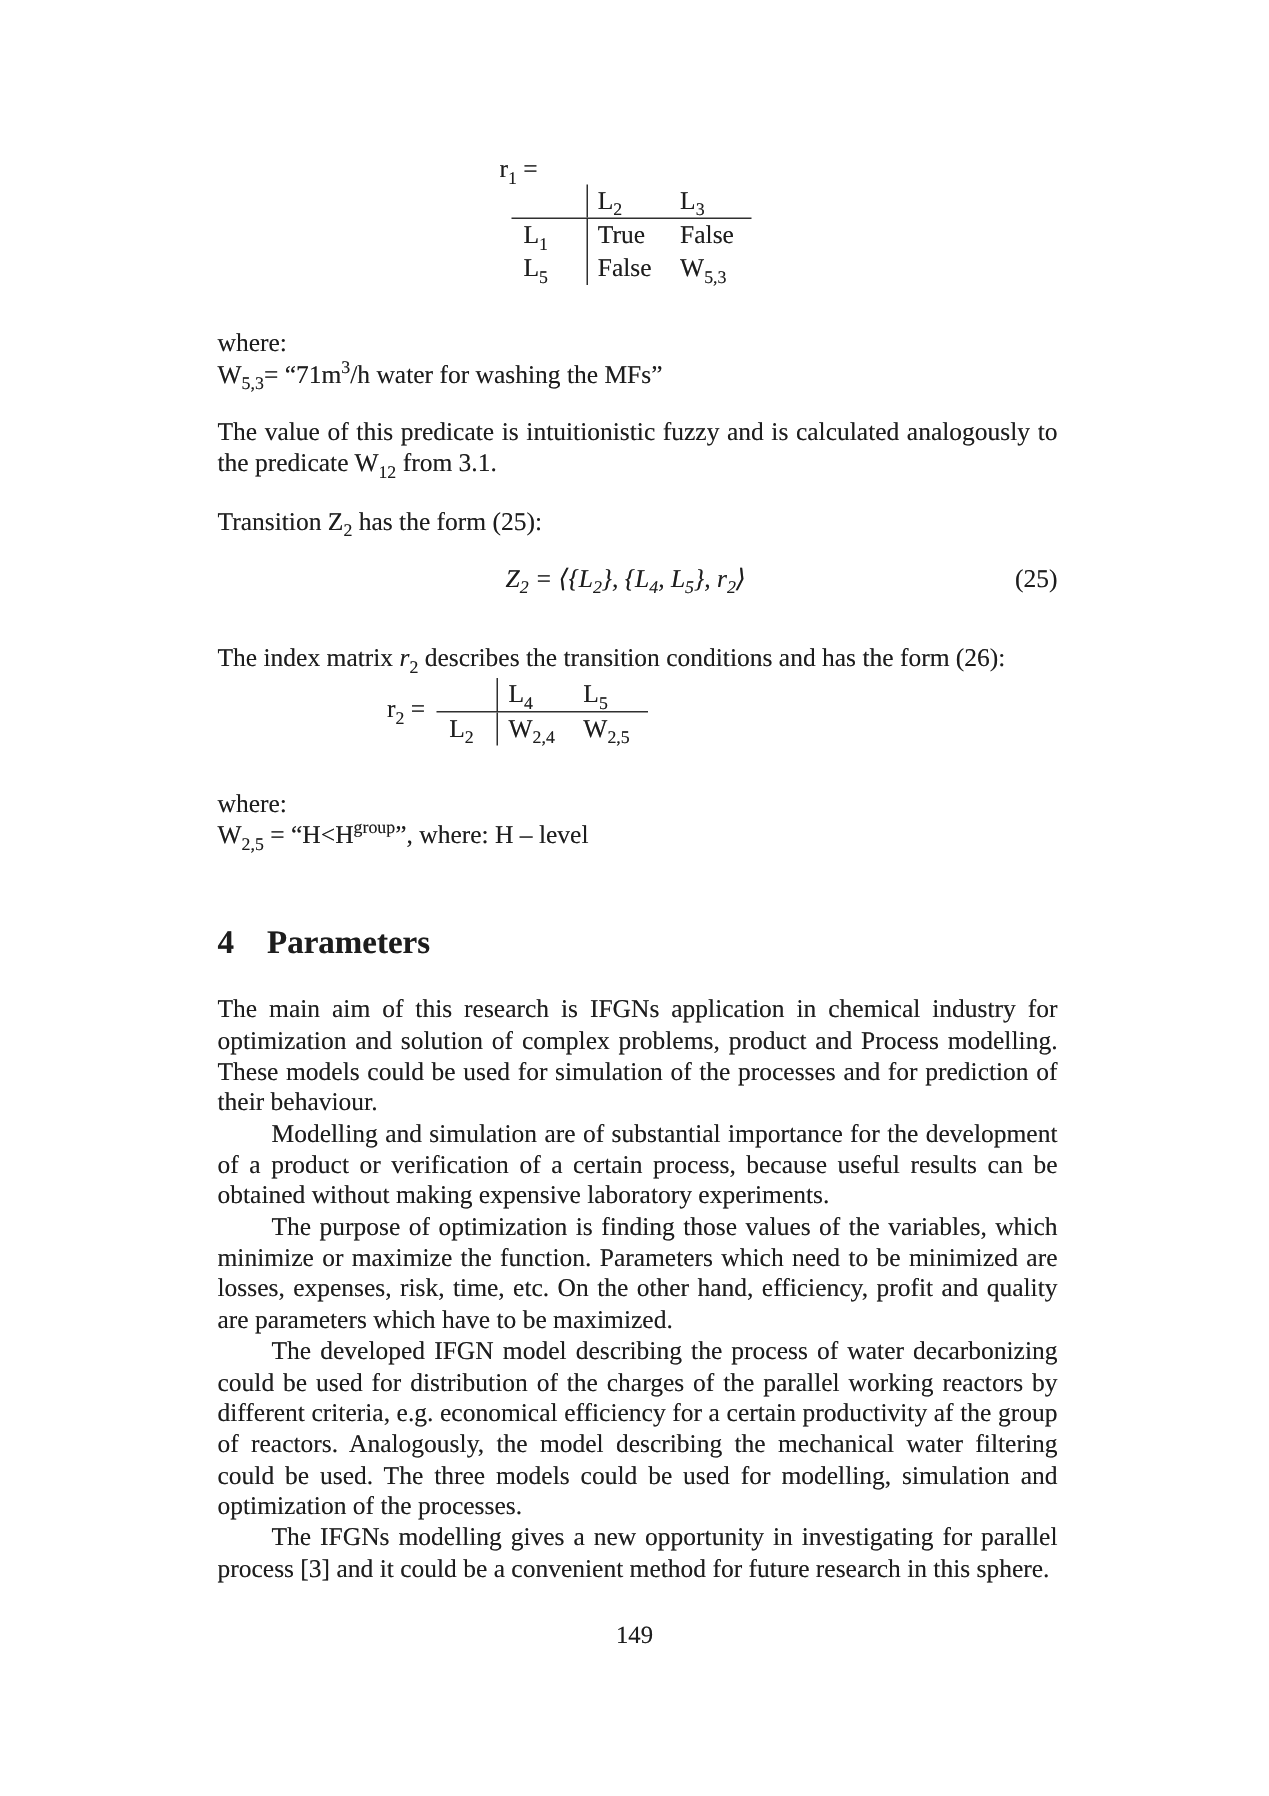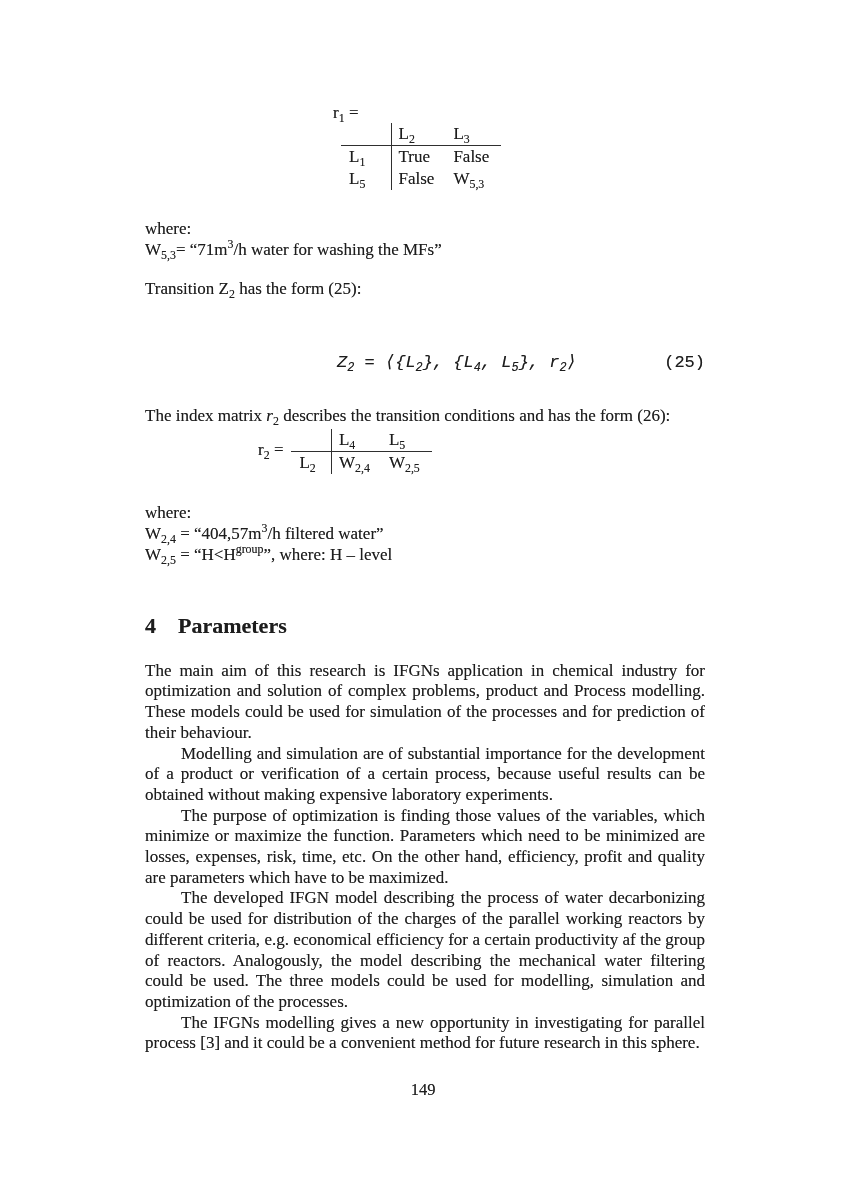--- a/index.html
+++ b/index.html
@@ -32,23 +32,23 @@
   .matrix td.vl { border-left:1.6px solid #2f2f2f; }
 
   .line { line-height:21px; }
   .where-line { margin-top:28px; }
   .gap-top { margin-top:18px; }
   .gap-top-lg { margin-top:32px; }
 
   .para { text-align:justify; line-height:20.7px; }
   .indent { text-indent:36px; }
 
-  .equation { display:flex; align-items:baseline; margin-top:17px; line-height:22px;font-family:Liberation Mono, monospace; }
+  .equation { display:flex; align-items:baseline; margin-top:17px; line-height:22px; }
   .eq-expr { margin-left:192px; font-style:italic; white-space:nowrap; }
-  .eq-num { margin-left:auto; font-style:normal;margin-top:36px; }
+  .eq-num { margin-left:auto; font-style:normal; }
 
   .section-heading { display:flex; margin-top:48px; margin-bottom:22px; font-size:22px; font-weight:bold; line-height:26px; }
   .section-number { width:33px; }
 
   .page-number { position:absolute; left:0; top:1036px; width:846px; text-align:center; font-size:16.5px;margin-top:44px; }
 </style>
 </head>
 <body>
 
 <div class="page">
@@ -73,20 +73,21 @@
           <td class="vl">False</td>
           <td>W<sub>5,3</sub></td>
         </tr>
       </tbody>
         </table>
     </div>
 
     <p class="line where-line">where:</p>
     <p class="line">W<sub>5,3</sub>= “71m<sup>3</sup>/h water for washing the MFs”</p>
 
+    <p class="para gap-top">The value of this predicate is intuitionistic fuzzy and is calculated analogously to the predicate W<sub>12</sub> from 3.1.</p>
 
     <p class="line gap-top">Transition Z<sub>2</sub> has the form (25):</p>
 
     <div class="equation">
       <span class="eq-expr">Z<sub>2</sub> = ⟨{L<sub>2</sub>}, {L<sub>4</sub>, L<sub>5</sub>}, r<sub>2</sub>⟩</span>
       <span class="eq-num">(25)</span>
     </div>
 
     <p class="para gap-top-lg">The index matrix <i>r</i><sub>2</sub> describes the transition conditions and has the form (26):</p>
 
@@ -102,21 +103,20 @@
         <tr>
           <td class="rl">L<sub>2</sub></td>
           <td class="vl">W<sub>2,4</sub></td>
           <td>W<sub>2,5</sub></td>
         </tr>
       </tbody>
         </table>
     </div>
 
     <p class="line where-line">where:</p>
-    <p class="line">W<sub>2,4</sub> = “404,57m<sup>3</sup>/h filtered water”</p>
     <p class="line">W<sub>2,5</sub> = “H&lt;H<sup>group</sup>”, where: H – level</p>
 
     <h2 class="section-heading">
       <span class="section-number">4</span>
       <span class="section-title">Parameters</span>
     </h2>
 
     <p class="para">The main aim of this research is IFGNs application in chemical industry for optimization and solution of complex problems, product and Process modelling. These models could be used for simulation of the processes and for prediction of their behaviour.</p>
     <p class="para indent">Modelling and simulation are of substantial importance for the development of a product or verification of a certain process, because useful results can be obtained without making expensive laboratory experiments.</p>
     <p class="para indent">The purpose of optimization is finding those values of the variables, which minimize or maximize the function. Parameters which need to be minimized are losses, expenses, risk, time, etc. On the other hand, efficiency, profit and quality are parameters which have to be maximized.</p>

